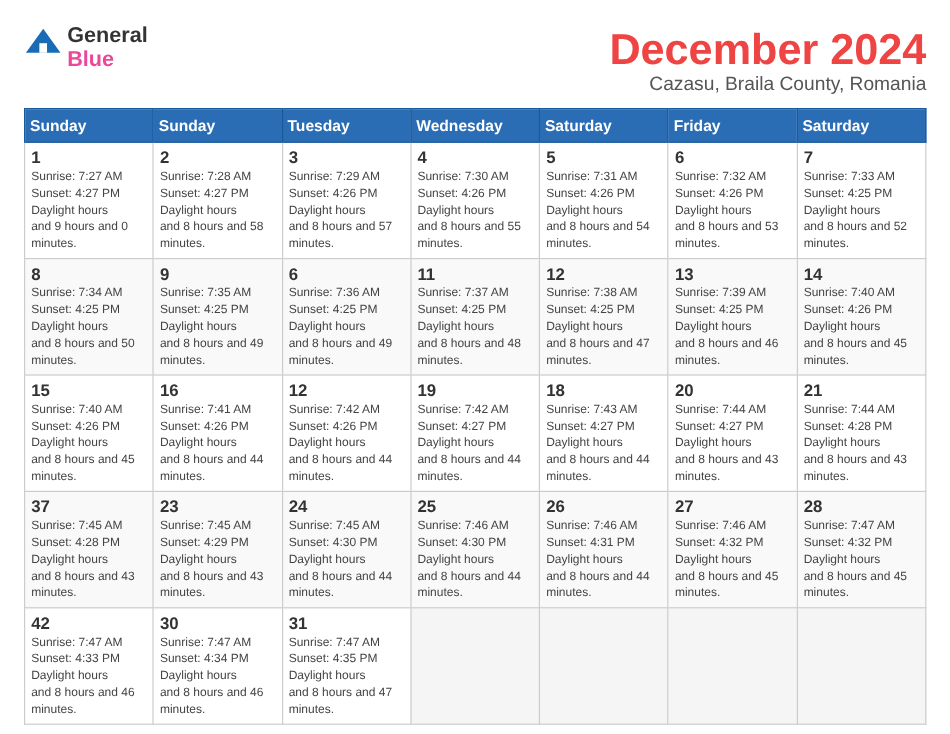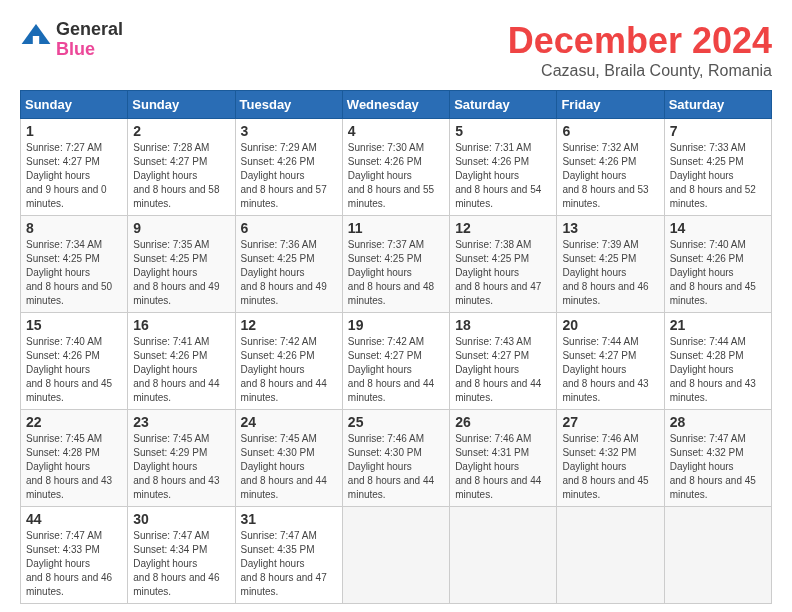--- a/index.html
+++ b/index.html
@@ -206,21 +206,21 @@
           <span class="day-number">20</span>
           <span class="day-info">Sunrise: 7:44 AM<br>Sunset: 4:27 PM<br>Daylight hours<br>and 8 hours and 43 minutes.</span>
         </td>
           <td>
           <span class="day-number">21</span>
           <span class="day-info">Sunrise: 7:44 AM<br>Sunset: 4:28 PM<br>Daylight hours<br>and 8 hours and 43 minutes.</span>
         </td>
         </tr>
         <tr>
           <td>
-          <span class="day-number">22</span>
+          <span class="day-number">37</span>
           <span class="day-info">Sunrise: 7:45 AM<br>Sunset: 4:28 PM<br>Daylight hours<br>and 8 hours and 43 minutes.</span>
         </td>
           <td>
           <span class="day-number">23</span>
           <span class="day-info">Sunrise: 7:45 AM<br>Sunset: 4:29 PM<br>Daylight hours<br>and 8 hours and 43 minutes.</span>
         </td>
           <td>
           <span class="day-number">24</span>
           <span class="day-info">Sunrise: 7:45 AM<br>Sunset: 4:30 PM<br>Daylight hours<br>and 8 hours and 44 minutes.</span>
         </td>
@@ -236,21 +236,21 @@
           <span class="day-number">27</span>
           <span class="day-info">Sunrise: 7:46 AM<br>Sunset: 4:32 PM<br>Daylight hours<br>and 8 hours and 45 minutes.</span>
         </td>
           <td>
           <span class="day-number">28</span>
           <span class="day-info">Sunrise: 7:47 AM<br>Sunset: 4:32 PM<br>Daylight hours<br>and 8 hours and 45 minutes.</span>
         </td>
         </tr>
         <tr>
           <td>
-          <span class="day-number">44</span>
+          <span class="day-number">42</span>
           <span class="day-info">Sunrise: 7:47 AM<br>Sunset: 4:33 PM<br>Daylight hours<br>and 8 hours and 46 minutes.</span>
         </td>
           <td>
           <span class="day-number">30</span>
           <span class="day-info">Sunrise: 7:47 AM<br>Sunset: 4:34 PM<br>Daylight hours<br>and 8 hours and 46 minutes.</span>
         </td>
           <td>
           <span class="day-number">31</span>
           <span class="day-info">Sunrise: 7:47 AM<br>Sunset: 4:35 PM<br>Daylight hours<br>and 8 hours and 47 minutes.</span>
         </td>

